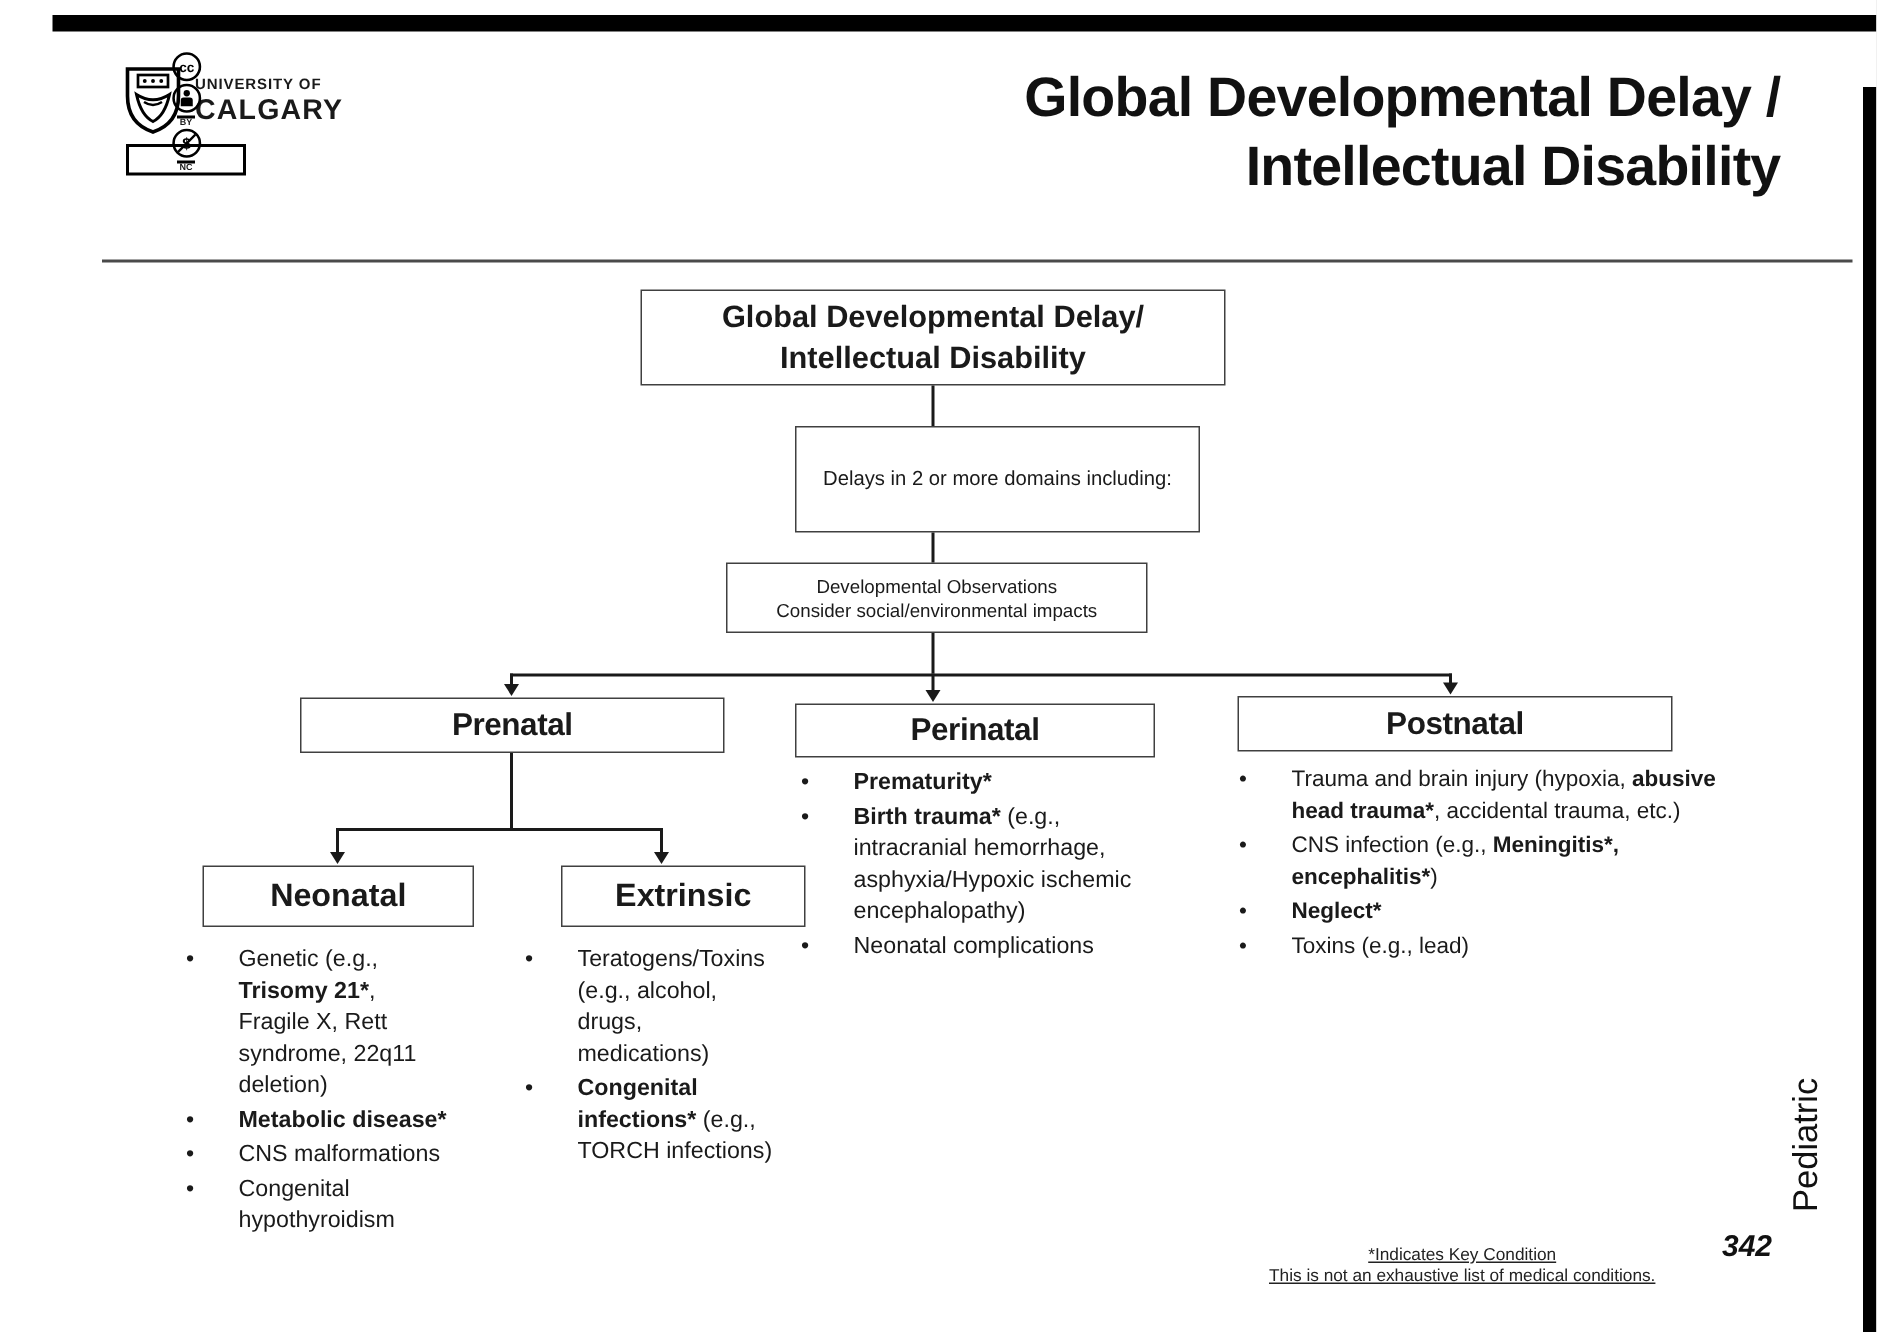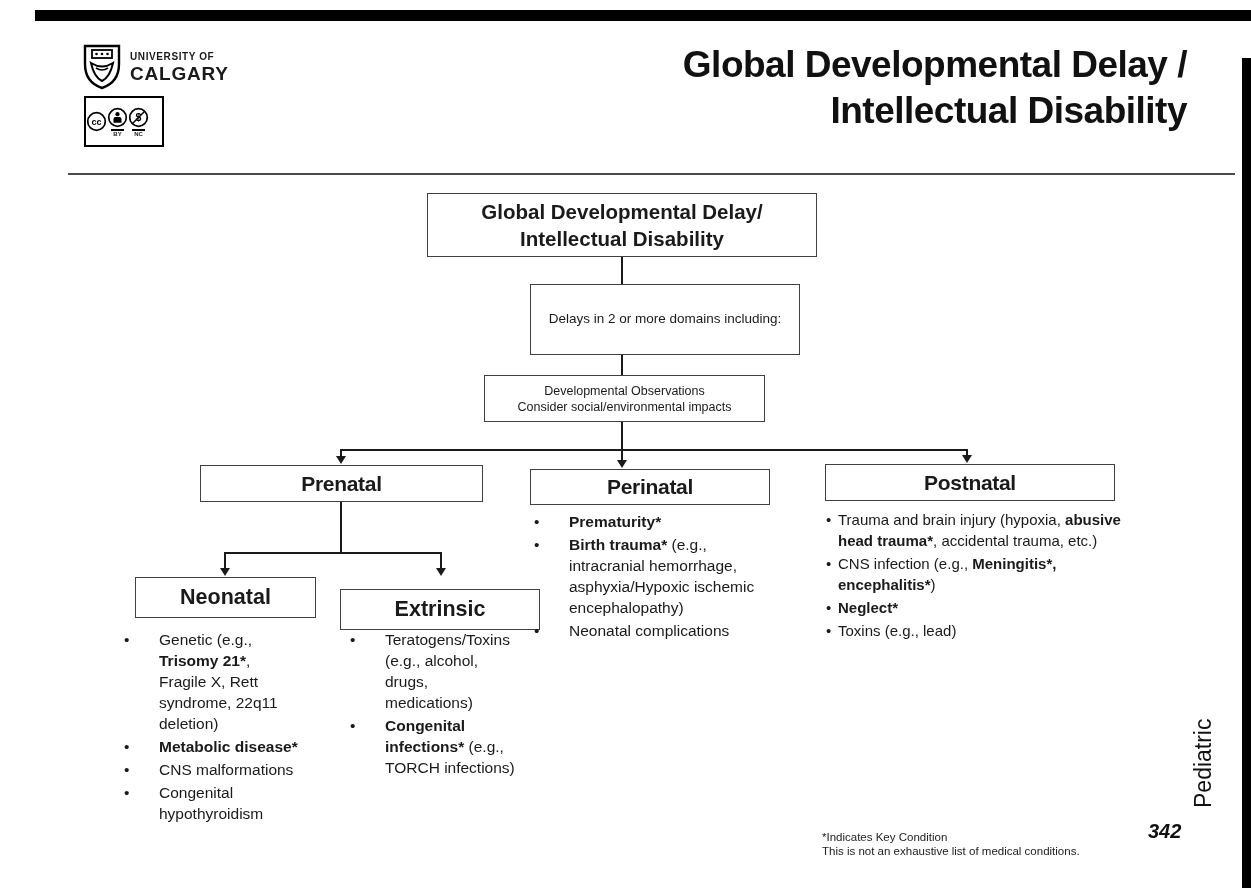--- a/index.html
+++ b/index.html
@@ -14,56 +14,56 @@
   .hline{position:absolute;height:2px;background:#1a1a1a;}
   .arrow-down{position:absolute;width:0;height:0;border-left:5px solid transparent;
        border-right:5px solid transparent;border-top:8px solid #1a1a1a;}
   .bold{font-weight:700;}
 
   
   #logo-crest{left:82px;top:44px;width:40px;height:46px;}
   #logo-text{left:130px;top:52px;line-height:1;}
   #logo-line1{font-size:10px;font-weight:700;letter-spacing:.6px;}
   #logo-line2{font-size:19px;font-weight:700;letter-spacing:.8px;margin-top:2px;}
-  #cc-badge{left:84px;top:96px;width:80px;height:51px;border:2.4px solid #000;
-      background:#fff;display:flex;align-items:center;justify-content:flex-start;box-sizing:border-box;}
+  #cc-badge{left:84px;top:96px;width:80px;height:21px;border:2.4px solid #000;
+      background:#fff;display:flex;align-items:center;justify-content:flex-end;box-sizing:border-box;flex-direction:column;}
   .cc-cell{display:flex;flex-direction:column;align-items:center;line-height:1;}
   .cc-sub{font-size:6px;font-weight:700;margin-top:1px;border-top:2px solid #000;padding:0 2px;}
   #page-title{right:64px;top:42px;text-align:right;font-weight:700;font-size:37px;
       line-height:46px;letter-spacing:-.5px;color:#111;margin-left:48px;}
   #header-rule{left:68px;top:173px;width:1167px;height:2px;background:#4a4a4a;}
 
   
   #node-root{left:427px;top:193px;width:390px;height:64px;font-weight:700;font-size:20.5px;line-height:27px;}
   #node-criteria{left:490px;top:284px;width:270px;height:71px;font-size:13.5px;line-height:16.5px;margin-left:40px;}
   #node-observations{left:484px;top:375px;width:281px;height:47px;font-size:12.5px;line-height:16px;}
   .stage-box{font-weight:700;font-size:21px;letter-spacing:-.3px;}
   #node-prenatal{left:200px;top:465px;width:283px;height:37px;}
   #node-perinatal{left:530px;top:469px;width:240px;height:36px;}
   #node-postnatal{left:825px;top:464px;width:290px;height:37px;}
   .sub-box{font-weight:700;font-size:21.5px;}
   #node-intrinsic{left:135px;top:577px;width:181px;height:41px;}
-  #node-extrinsic{left:340px;top:577px;width:200px;height:41px;margin-top:12px;}
+  #node-extrinsic{left:374px;top:577px;width:163px;height:41px;}
 
   
   .blist{position:absolute;font-size:15.5px;line-height:21px;}
   .bullet-item{position:relative;margin-bottom:2px;}
   .bullet-dot{position:absolute;left:2px;top:0;}
   .indent-wide .bullet-text{display:block;margin-left:37px;}
   .indent-narrow .bullet-dot{left:0;}
-  .indent-narrow .bullet-text{display:block;margin-left:12px;}
+  .indent-narrow .bullet-text{display:block;margin-left:35px;}
   #list-perinatal{left:532px;top:511px;width:242px;}
   #list-postnatal{left:826px;top:509px;width:320px;font-size:15px;}
   #list-intrinsic{left:122px;top:629px;width:176px;}
   #list-extrinsic{left:348px;top:629px;width:168px;}
 
   .criteria-line{text-align:center;width:100%;}
 
   
-  #footnote{left:822px;top:830px;font-size:11.5px;line-height:14px;color:#222;text-align:left;}
+  #footnote{left:846px;top:830px;font-size:11.5px;line-height:14px;color:#222;text-align:center;text-decoration:underline;}
   #page-number{left:1148px;top:820px;font-family:Liberation Sans, sans-serif;
       font-weight:700;font-style:italic;font-size:20px;color:#111;}
   #side-label{left:1190px;top:688px;height:120px;font-size:23px;color:#111;
       writing-mode:vertical-rl;transform:rotate(180deg);}
 </style>
 </head>
 <body>
 
 <div id="page">
 

